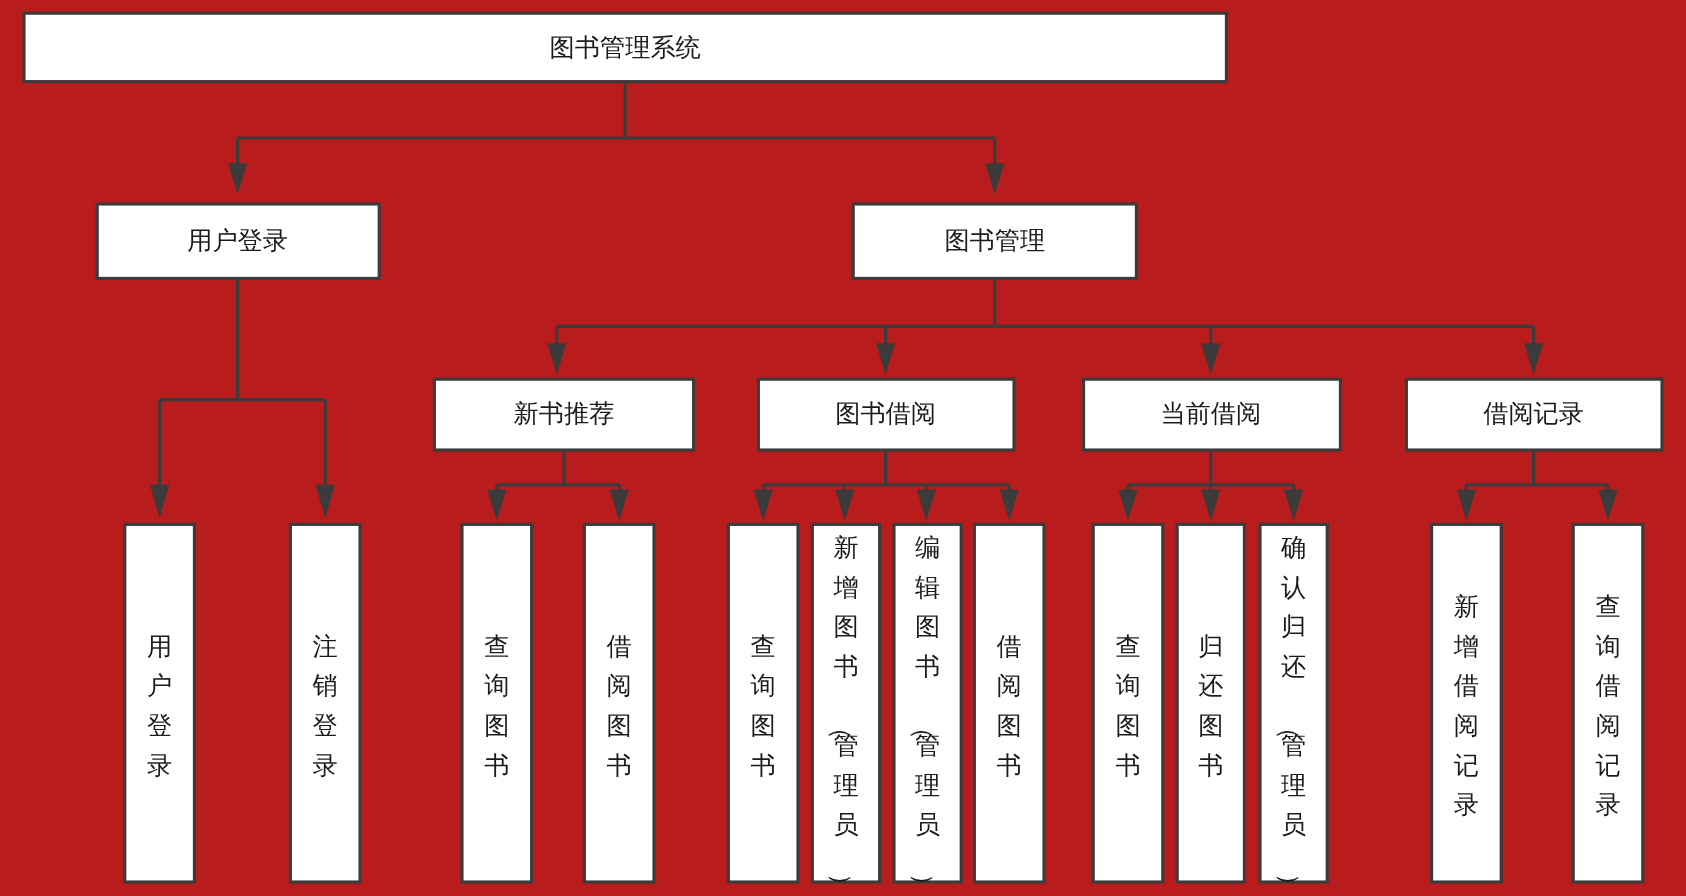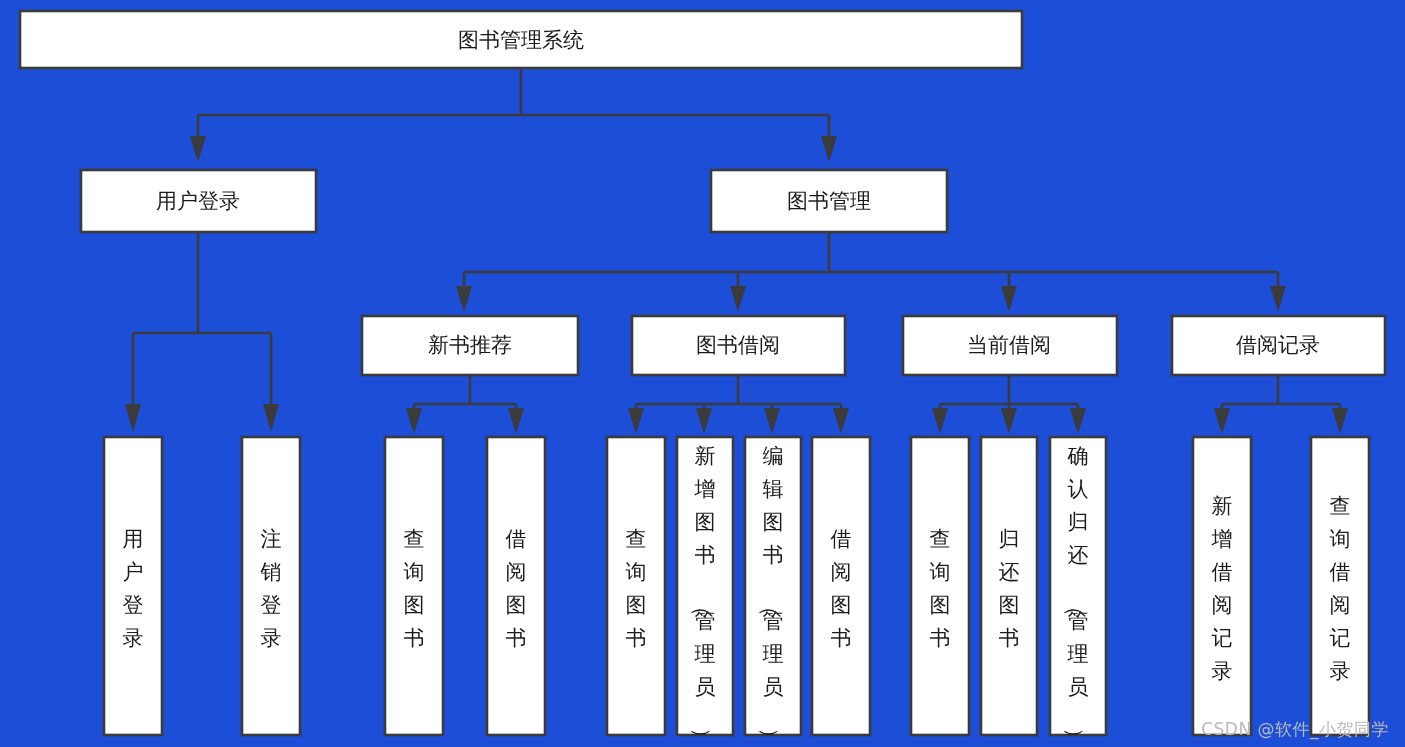--- a/index.html
+++ b/index.html
@@ -11,21 +11,21 @@
   body {
     width: 1405px;
     height: 747px;
     overflow: hidden;
     font-family: "DejaVu Sans", "Liberation Sans", sans-serif;
   }
   #diagram-root {
     position: relative;
     width: 1405px;
     height: 747px;
-    background: #1d4ed8;
+    background: #b91c1c;
   }
   svg#flowchart {
     position: absolute;
     left: 0;
     top: 0;
     width: 1405px;
     height: 747px;
     display: block;
   }
   .node-rect {
@@ -223,14 +223,13 @@
     <g>
       <rect class="node-rect" x="1193" y="437" width="58" height="298"></rect>
       <text class="leaf-label-v" x="1222" y="0"><tspan x="1222" y="512.74">新</tspan><tspan x="1222" y="545.74">增</tspan><tspan x="1222" y="578.74">借</tspan><tspan x="1222" y="611.74">阅</tspan><tspan x="1222" y="644.74">记</tspan><tspan x="1222" y="677.74">录</tspan></text>
     </g>
     <g>
       <rect class="node-rect" x="1311" y="437" width="58" height="298"></rect>
       <text class="leaf-label-v" x="1340" y="0"><tspan x="1340" y="512.74">查</tspan><tspan x="1340" y="545.74">询</tspan><tspan x="1340" y="578.74">借</tspan><tspan x="1340" y="611.74">阅</tspan><tspan x="1340" y="644.74">记</tspan><tspan x="1340" y="677.74">录</tspan></text>
     </g>
   </svg>
 
-  <div class="watermark">CSDN @软件_小贺同学</div>
 </div>
 
 </body></html>

